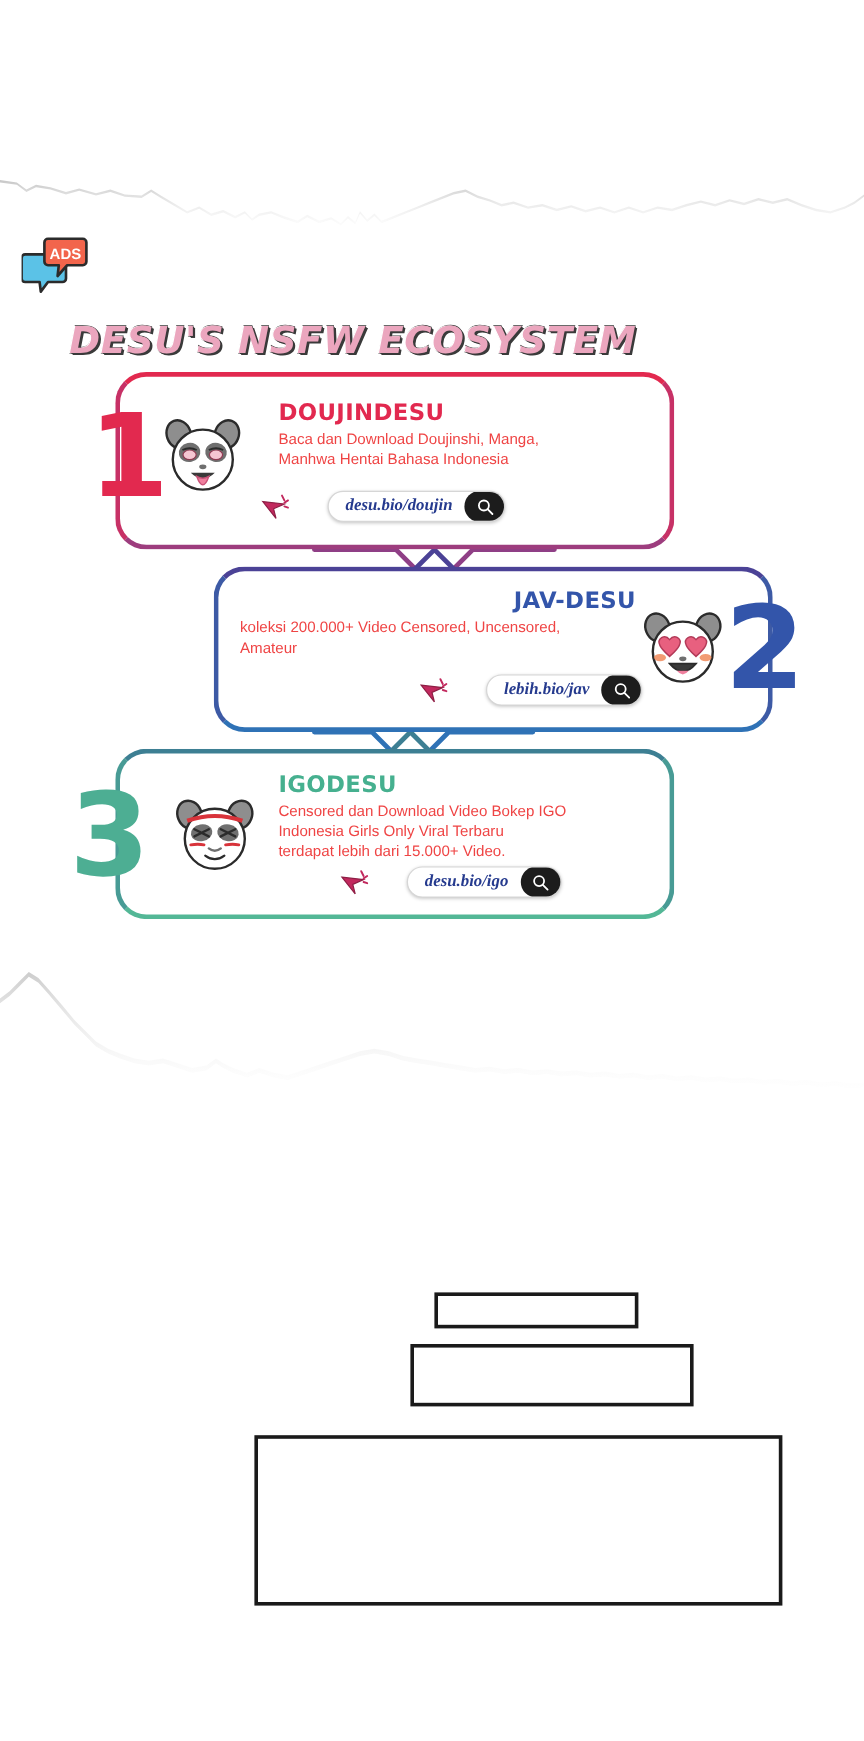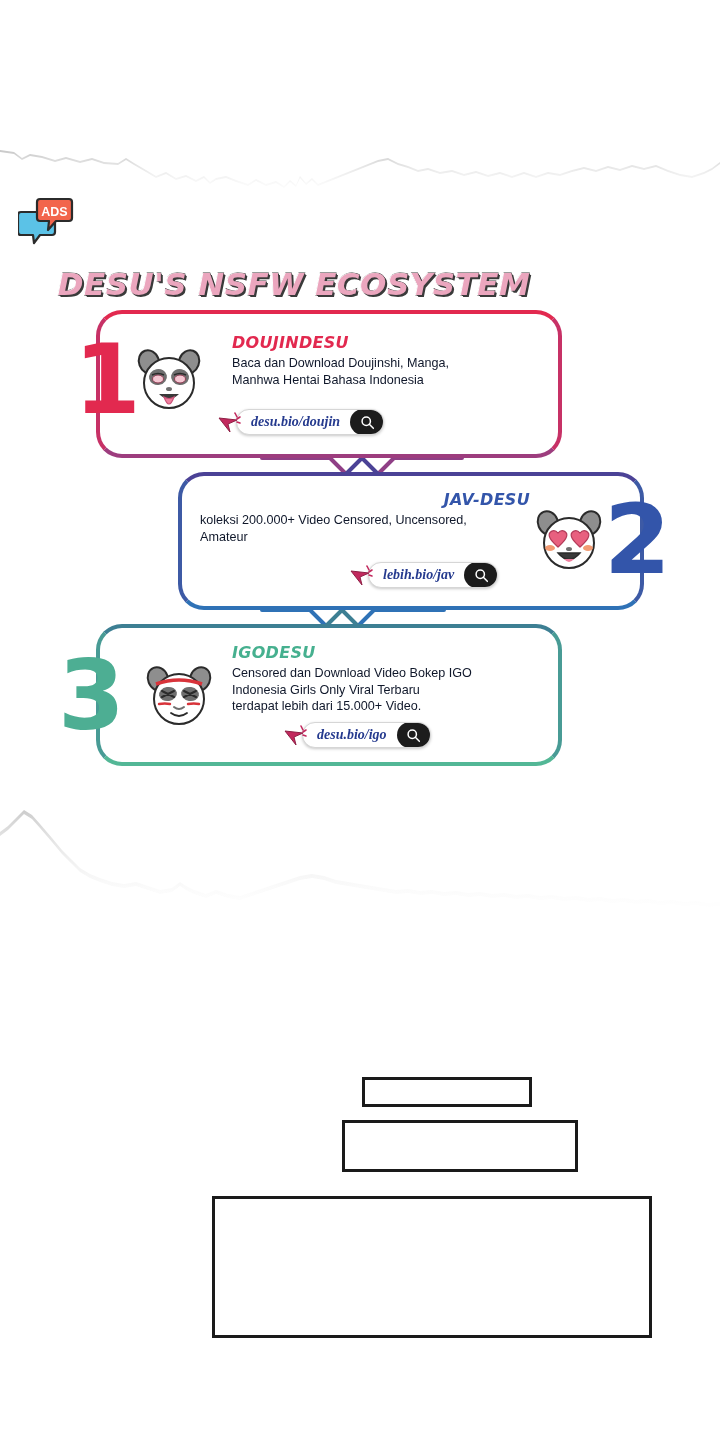--- a/index.html
+++ b/index.html
@@ -111,31 +111,30 @@
   
   .panda { position: absolute; width: 70px; height: 70px; }
   #panda1 { left: 134px; top: 345px; }
   #panda2 { left: 534px; top: 505px; }
   #panda3 { left: 144px; top: 660px; }
 
   
   .card-text { position: absolute; }
   .brand {
     font-family: "DejaVu Sans", sans-serif;
-    font-size: 16px;
+    font-size: 19px;
     font-weight: bold;
-    font-style: italic;
     letter-spacing: 0.3px;
     margin-bottom: 3px;
   }
   .desc {
     font-family: "Liberation Sans", sans-serif;
     font-size: 12.6px;
     line-height: 16.5px;
-    color: #0f172a;
+    color: #ef4444;
     font-weight: 500;
   }
 
   #text1 { left: 232px; top: 333px; width: 318px; }
   #text1 .brand { color: #e2294f; }
 
   #text2 { left: 200px; top: 490px; width: 330px; text-align: left; }
   #text2 .brand { color: #3355aa; text-align: right; }
 
   #text3 { left: 232px; top: 643px; width: 312px; }
@@ -152,20 +151,21 @@
   .pill {
     display: flex;
     align-items: center;
     height: 26px;
     background: #ffffff;
     border: 1px solid #d6d6d6;
     border-radius: 14px;
     box-shadow: 0 1px 3px rgba(0,0,0,0.22);
     overflow: hidden;
     padding-left: 14px;
+    margin-left: 37px;
   }
   .pill-url {
     font-family: "Liberation Serif", serif;
     font-style: italic;
     font-weight: bold;
     font-size: 14px;
     color: #253a8e;
     white-space: nowrap;
     padding-right: 10px;
   }

